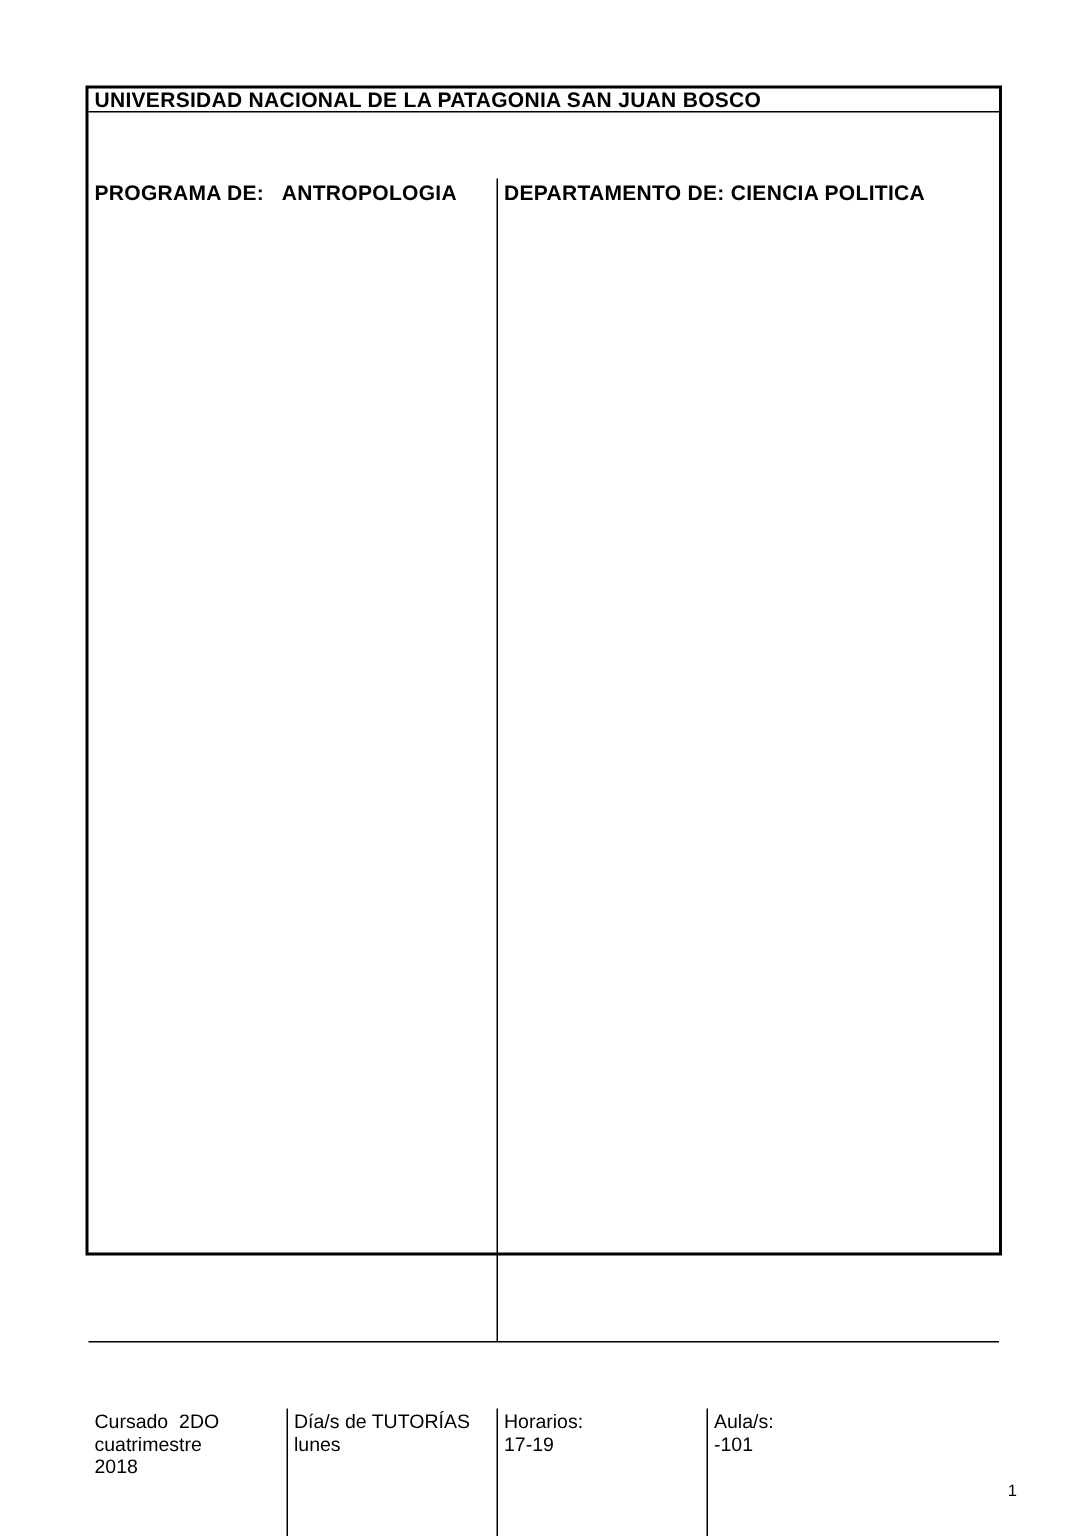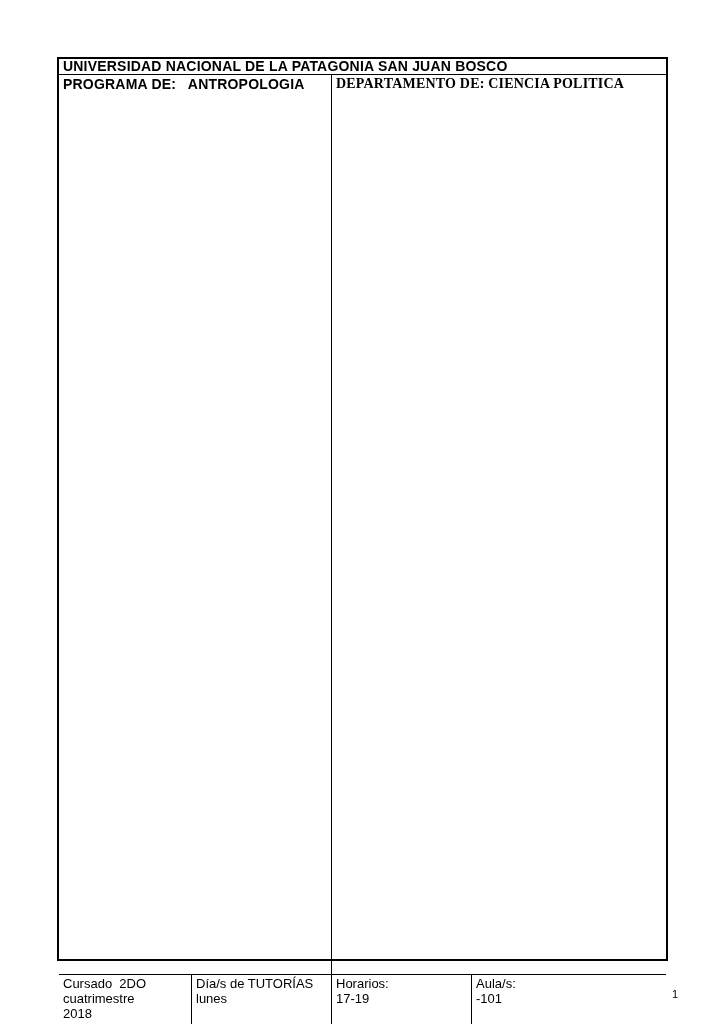--- a/index.html
+++ b/index.html
@@ -14,21 +14,21 @@
     width: 724px;
     height: 1024px;
     background: #ffffff;
     overflow: hidden;
   }
   .doc-table {
     position: absolute;
     left: 57px;
     top: 57px;
     width: 611px;
-    height: 904px;
+    height: 780px;
     border: 2px solid #000000;
     box-sizing: border-box;
     display: flex;
     flex-direction: column;
   }
   .row {
     border-bottom: 1.5px solid #000000;
     box-sizing: border-box;
     flex: 0 0 auto;
   }
@@ -37,38 +37,38 @@
     font-size: 14px;
     font-weight: bold;
     line-height: 14px;
     padding: 0 4px;
     letter-spacing: 0.2px;
     white-space: nowrap;
     overflow: hidden;
   }
   .r3 { height: 31px; }
   .r4 { height: 53px; }
-  .cells { display: flex; }
+  .cells { display: flex; margin-top: 44px; }
   .r3.cells, .r4.cells, .r5.cells { align-items: stretch; }
   .cell {
     border-right: 1.5px solid #000000;
     box-sizing: border-box;
     padding: 1px 4px;
     white-space: pre-wrap;
     overflow: hidden;
   }
   .cell:last-child { border-right: none; }
   .r3 .cell {
     font-size: 14px;
     font-weight: bold;
     line-height: 16px;
     letter-spacing: 0.2px;
   }
   .c-program { width: 273px; }
-  .c-dept { flex: 1; font-family: Liberation Serif, serif; }
+  .c-dept { flex: 1; }
   .r4 .cell, .r5 .cell {
     font-size: 13px;
     line-height: 15px;
   }
   .w1 { width: 133px; }
   .w2 { width: 140px; }
   .w3 { width: 140px; }
   .w4 { flex: 1; }
   .r3.cells, .r4.cells, .r5.cells { height: 100%; }
   .page-number {

